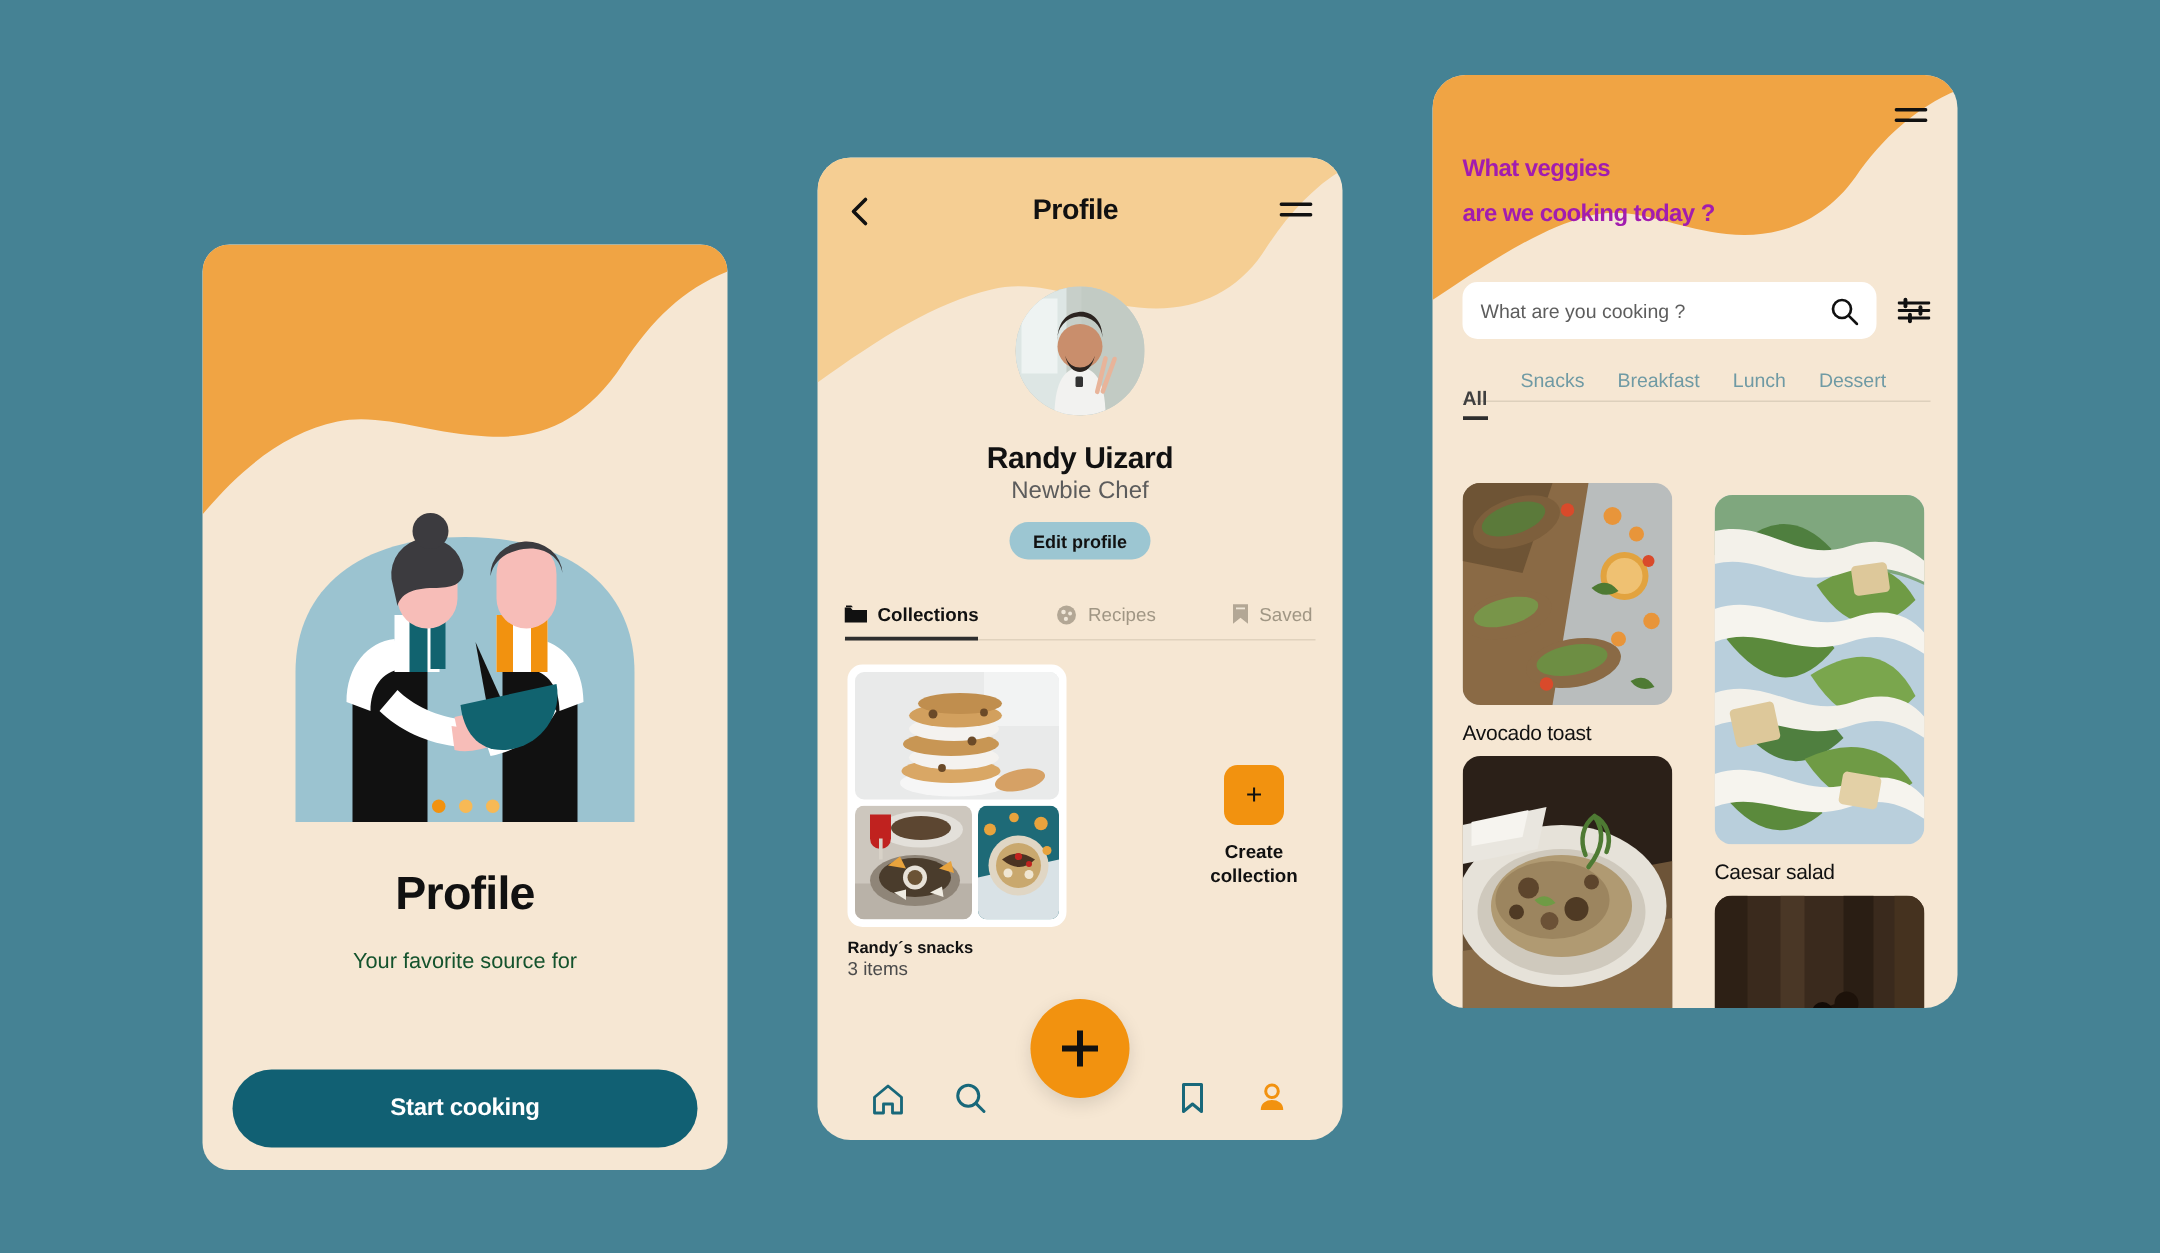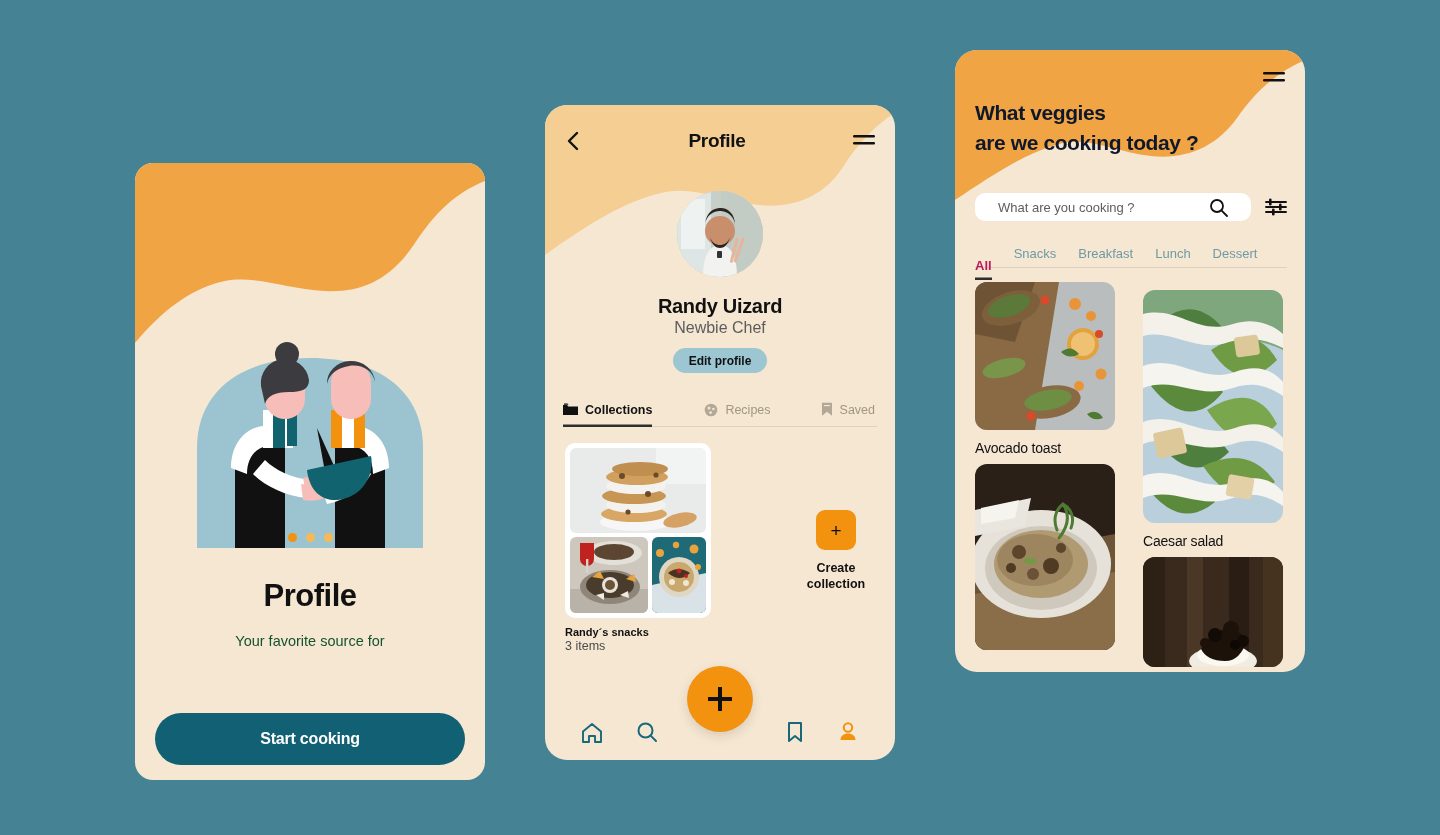--- a/index.html
+++ b/index.html
@@ -143,52 +143,52 @@
 
   
   #screen-discover {
     left: 955px; top: 50px; width: 350px; height: 622px;
     border-radius: 22px;
   }
   .wave-orange3 { position: absolute; left: 0; top: 0; width: 100%; height: 150px; }
   .p3-menu { position: absolute; right: 20px; top: 20px; }
   .p3-head {
     position: absolute; left: 20px; top: 48px; width: 300px;
-    font-size: 21px; font-weight: bold; line-height: 30px;
-    color: #0f172a; letter-spacing: -0.4px;
+    font-size: 16px; font-weight: bold; line-height: 30px;
+    color: #a21caf; letter-spacing: -0.4px;
   }
   .p3-searchrow {
     position: absolute; left: 20px; top: 138px; width: 312px; height: 38px;
     display: flex; align-items: center; gap: 14px;
   }
   .searchbox {
-    flex: 1; height: 28px; background: #fff; border-radius: 10px;
-    display: flex; align-items: center; padding: 0 23px;
+    flex: 1; height: 38px; background: #fff; border-radius: 10px;
+    display: flex; align-items: center; padding: 0 12px;
   }
   .searchbox input {
     flex: 1; border: none; outline: none; background: none;
     font-family: inherit; font-size: 13px; color: #333;
   }
   .searchbox input::placeholder { color: #5d5d5d; }
   .p3-cats {
     position: absolute; left: 20px; top: 190px; width: 312px; height: 28px;
     display: flex; align-items: center; gap: 22px;
     border-bottom: 1px solid #ddd0bc;
   }
   .p3-cat {
     font-size: 13px; color: #6f9aa4; cursor: pointer; height: 28px;
     background: none; border: none; font-family: inherit; padding: 0;
     display: flex; align-items: center;
   }
-  .p3-cat.active { color: #be185d; font-weight: bold;
+  .p3-cat.active { color: #404040; font-weight: bold;
     box-shadow: inset 0 -2.5px 0 #2e2e2e; margin-top: 24px; }
   .grid {
     position: absolute; left: 20px; top: 232px; width: 312px; height: 400px;
   }
-  .gcol { position: absolute; width: 140px; }
+  .gcol { position: absolute; width: 140px; margin-top: 40px; }
   .gcol.left { left: 0; }
   .gcol.right { left: 168px; top: 8px; }
   .gcard { margin-bottom: 8px; }
   .gimg { width: 140px; border-radius: 12px; overflow: hidden; }
   .gtitle { margin-top: 10px; font-size: 14px; color: #111; letter-spacing: -0.2px; }
 
   svg { display: block; }
 </style>
 </head>
 <body>

